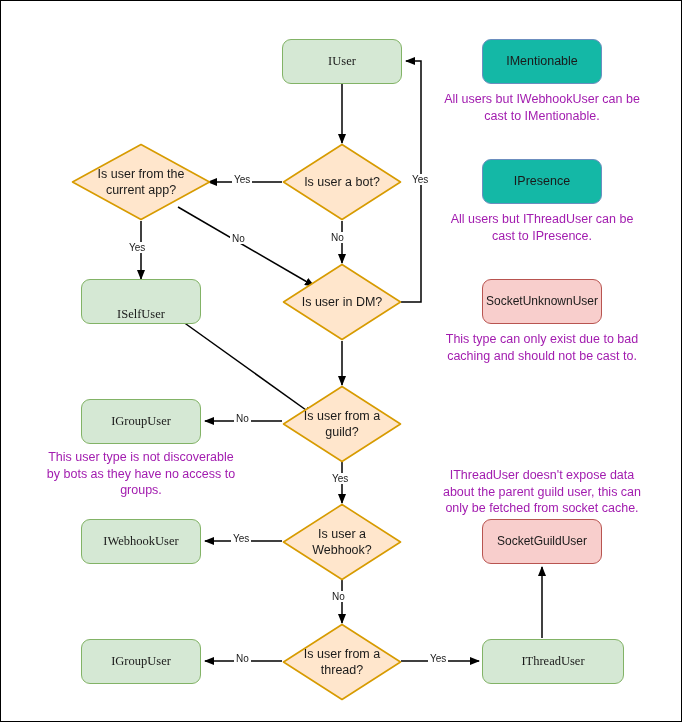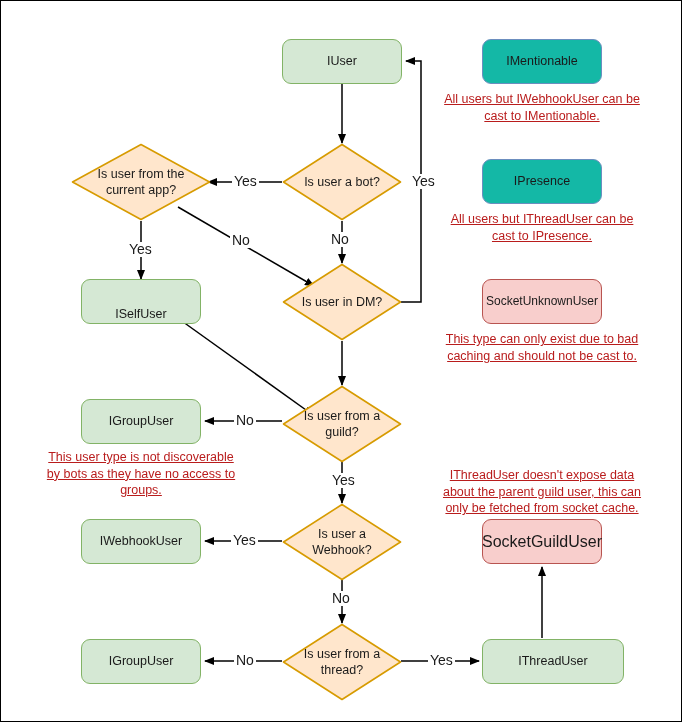--- a/index.html
+++ b/index.html
@@ -36,21 +36,21 @@
     text-align: center;
     font-size: 12.5px;
     color: #1a1a1a;
     line-height: 1.25;
   }
   .box {
     border-radius: 9px;
     border-width: 1.4px;
     border-style: solid;
   }
-  .box.green  { background: #d5e8d4; border-color: #82b366; }
+  .box.green  { background: #d5e8d4; border-color: #82b366; font-family: Liberation Serif, serif; }
   .box.blue   { background: #14b8a6; border-color: #6c8ebf; }
   .box.pink   { background: #f8cecc; border-color: #b85450; }
   .diamond-wrap {
     position: absolute;
   }
   .diamond-wrap svg {
     position: absolute;
     left: 0;
     top: 0;
     overflow: visible;
@@ -68,27 +68,26 @@
     font-size: 12.5px;
     color: #1a1a1a;
     line-height: 1.3;
     padding: 0 16px;
     box-sizing: border-box;
   }
   .note {
     position: absolute;
     text-align: center;
     font-size: 12.5px;
-    color: #b91c1c;
+    color: #a21caf;
     line-height: 1.33;
-    text-decoration: underline;
   }
   .edge-label {
     position: absolute;
-    font-size: 14px;
+    font-size: 10px;
     color: #1a1a1a;
     background: #ffffff;
     padding: 0 2px;
     line-height: 1.1;
     white-space: nowrap;
   }
 </style>
 </head>
 <body>
 
@@ -210,21 +209,21 @@
   </div>
   <div class="note" style="left:440px; top:210px; width:202px;">All users but IThreadUser can be cast to IPresence.</div>
 
   <div class="node box pink" style="left:481px; top:278px; width:120px; height:45px;">
     <span style="font-size:12px;">SocketUnknownUser</span>
   </div>
   <div class="note" style="left:440px; top:330px; width:202px;">This type can only exist due to bad caching and should not be cast to.</div>
 
   <div class="note" style="left:434px; top:466px; width:214px;">IThreadUser doesn't expose data about the parent guild user, this can only be fetched from socket cache.</div>
   <div class="node box pink" style="left:481px; top:518px; width:120px; height:45px;">
-    <span style="font-size:16px;">SocketGuildUser</span>
+    <span style="font-size:12px;">SocketGuildUser</span>
   </div>
 
   <div class="note" style="left:40px; top:448px; width:200px;">This user type is not discoverable by bots as they have no access to groups.</div>
 
   <div class="edge-label" style="left:231px; top:173px;">Yes</div>
   <div class="edge-label" style="left:328px; top:231px;">No</div>
   <div class="edge-label" style="left:126px; top:241px;">Yes</div>
   <div class="edge-label" style="left:229px; top:232px;">No</div>
   <div class="edge-label" style="left:409px; top:173px;">Yes</div>
   <div class="edge-label" style="left:233px; top:412px;">No</div>

